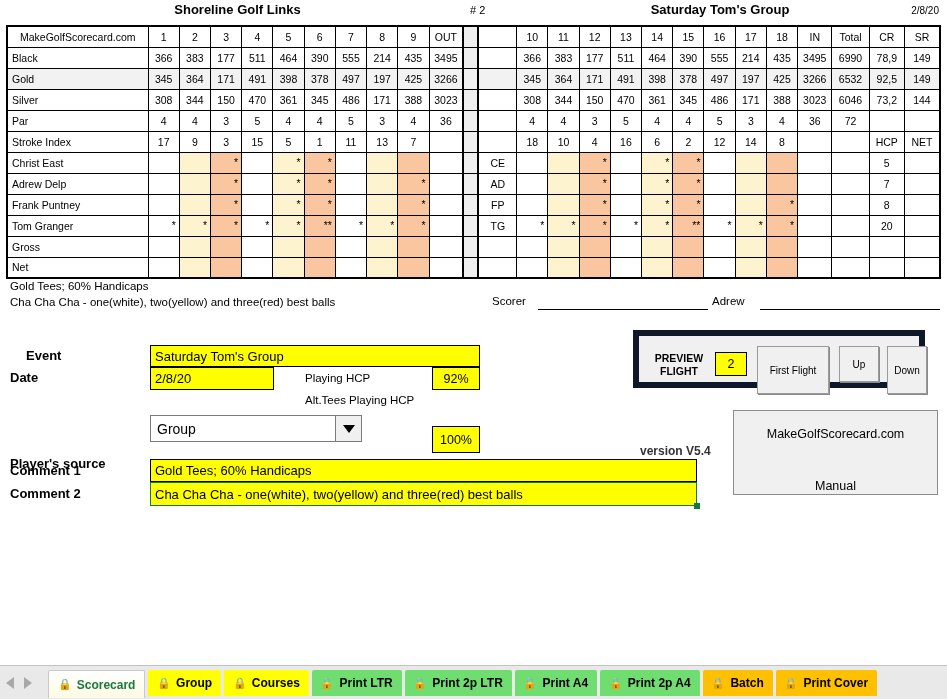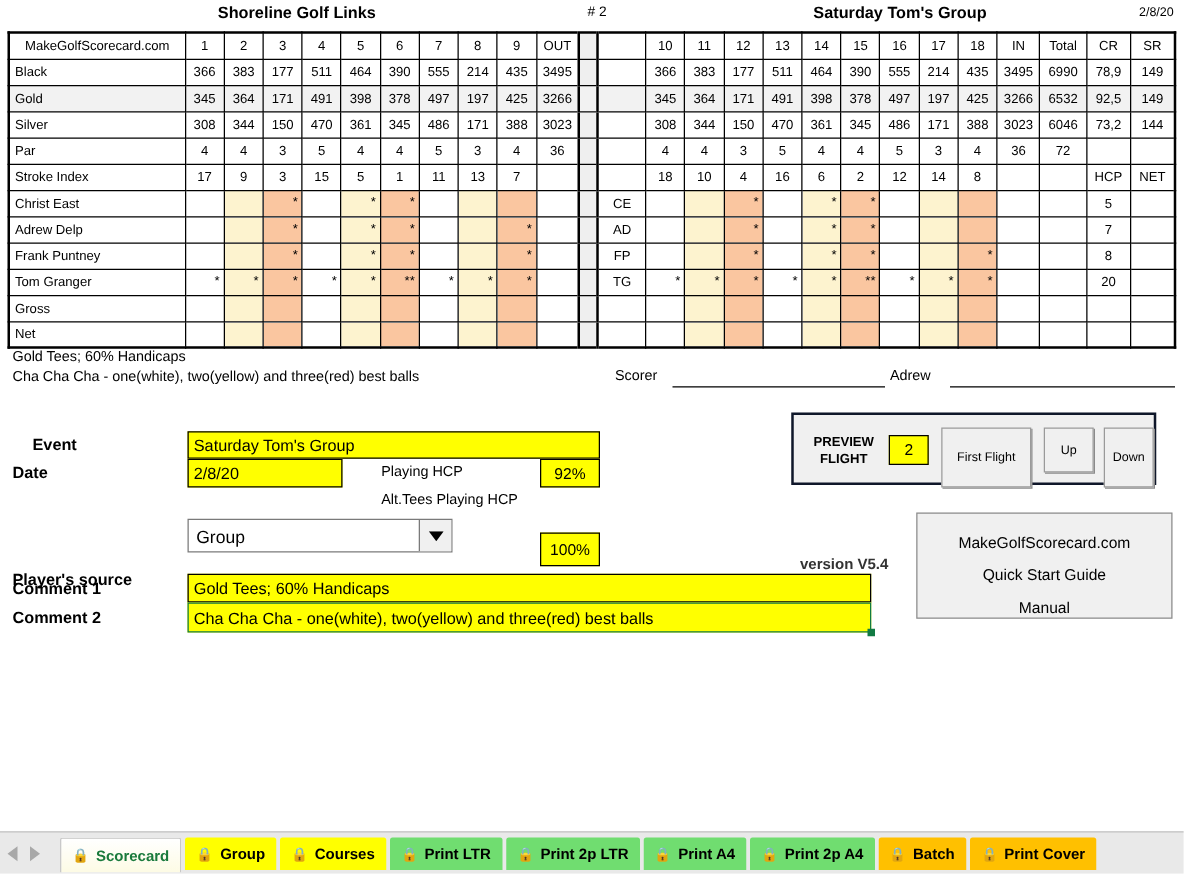--- a/index.html
+++ b/index.html
@@ -75,21 +75,21 @@
   .combo { position:absolute; background:#fff; border:1px solid #7a7a7a;
            display:flex; align-items:center; }
   .combo .val { font-size:14px; color:#000; padding-left:6px; flex:1; }
   .combo .arrowbox { width:26px; height:100%; border-left:1px solid #7a7a7a;
                      background:#f0f0f0; display:flex; align-items:center;
                      justify-content:center; }
   .combo .arrowbox svg { display:block; }
   .version { position:absolute; font-size:12px; color:#333;font-weight:bold; }
 
   
-  .pfpanel { position:absolute; background:#f0f0f0; border:2px solid #0f172a; }
+  .pfpanel { position:absolute; background:#f0f0f0; border:6px solid #0f172a; }
   .pflabel { position:absolute; font-size:10.5px; font-weight:bold; color:#000;
              text-align:center; line-height:13px; }
   .xbtn { position:absolute; background:#f0f0f0; border:1px solid #9a9a9a;
           box-shadow: 1px 1px 0 #8a8a8a; display:flex; align-items:center;
           justify-content:center; font-size:10px; color:#000; }
 
   
   .linkpanel { position:absolute; background:#f0f0f0; border:1px solid #8c8c8c; }
   .linkrow { position:absolute; width:100%; text-align:center; font-size:12.5px;
              color:#000; }
@@ -528,21 +528,20 @@
       <span>FLIGHT</span>
     </div>
     <div class="ysmall" style="left:76px; top:16px; width:32px; height:24px; font-weight:normal;">2</div>
     <div class="xbtn" style="left:118px; top:10px; width:72px; height:48px;">First Flight</div>
     <div class="xbtn" style="left:200px; top:10px; width:40px; height:36px;">Up</div>
     <div class="xbtn" style="left:248px; top:10px; width:40px; height:48px;">Down</div>
   </div>
 
   <div class="linkpanel" style="left:733px; top:410px; width:205px; height:85px;">
     <div class="linkrow" style="top:16px;">MakeGolfScorecard.com</div>
-    <div class="linkrow" style="top:42px;">Quick Start Guide</div>
     <div class="linkrow" style="top:68px;">Manual</div>
   </div>
 
   <div class="tabbar">
     <div class="navarrows">
       <div class="tri l"></div>
       <div class="tri r"></div>
     </div>
     <div class="tabs" id="tabs-host">
         <div class="tab active">

